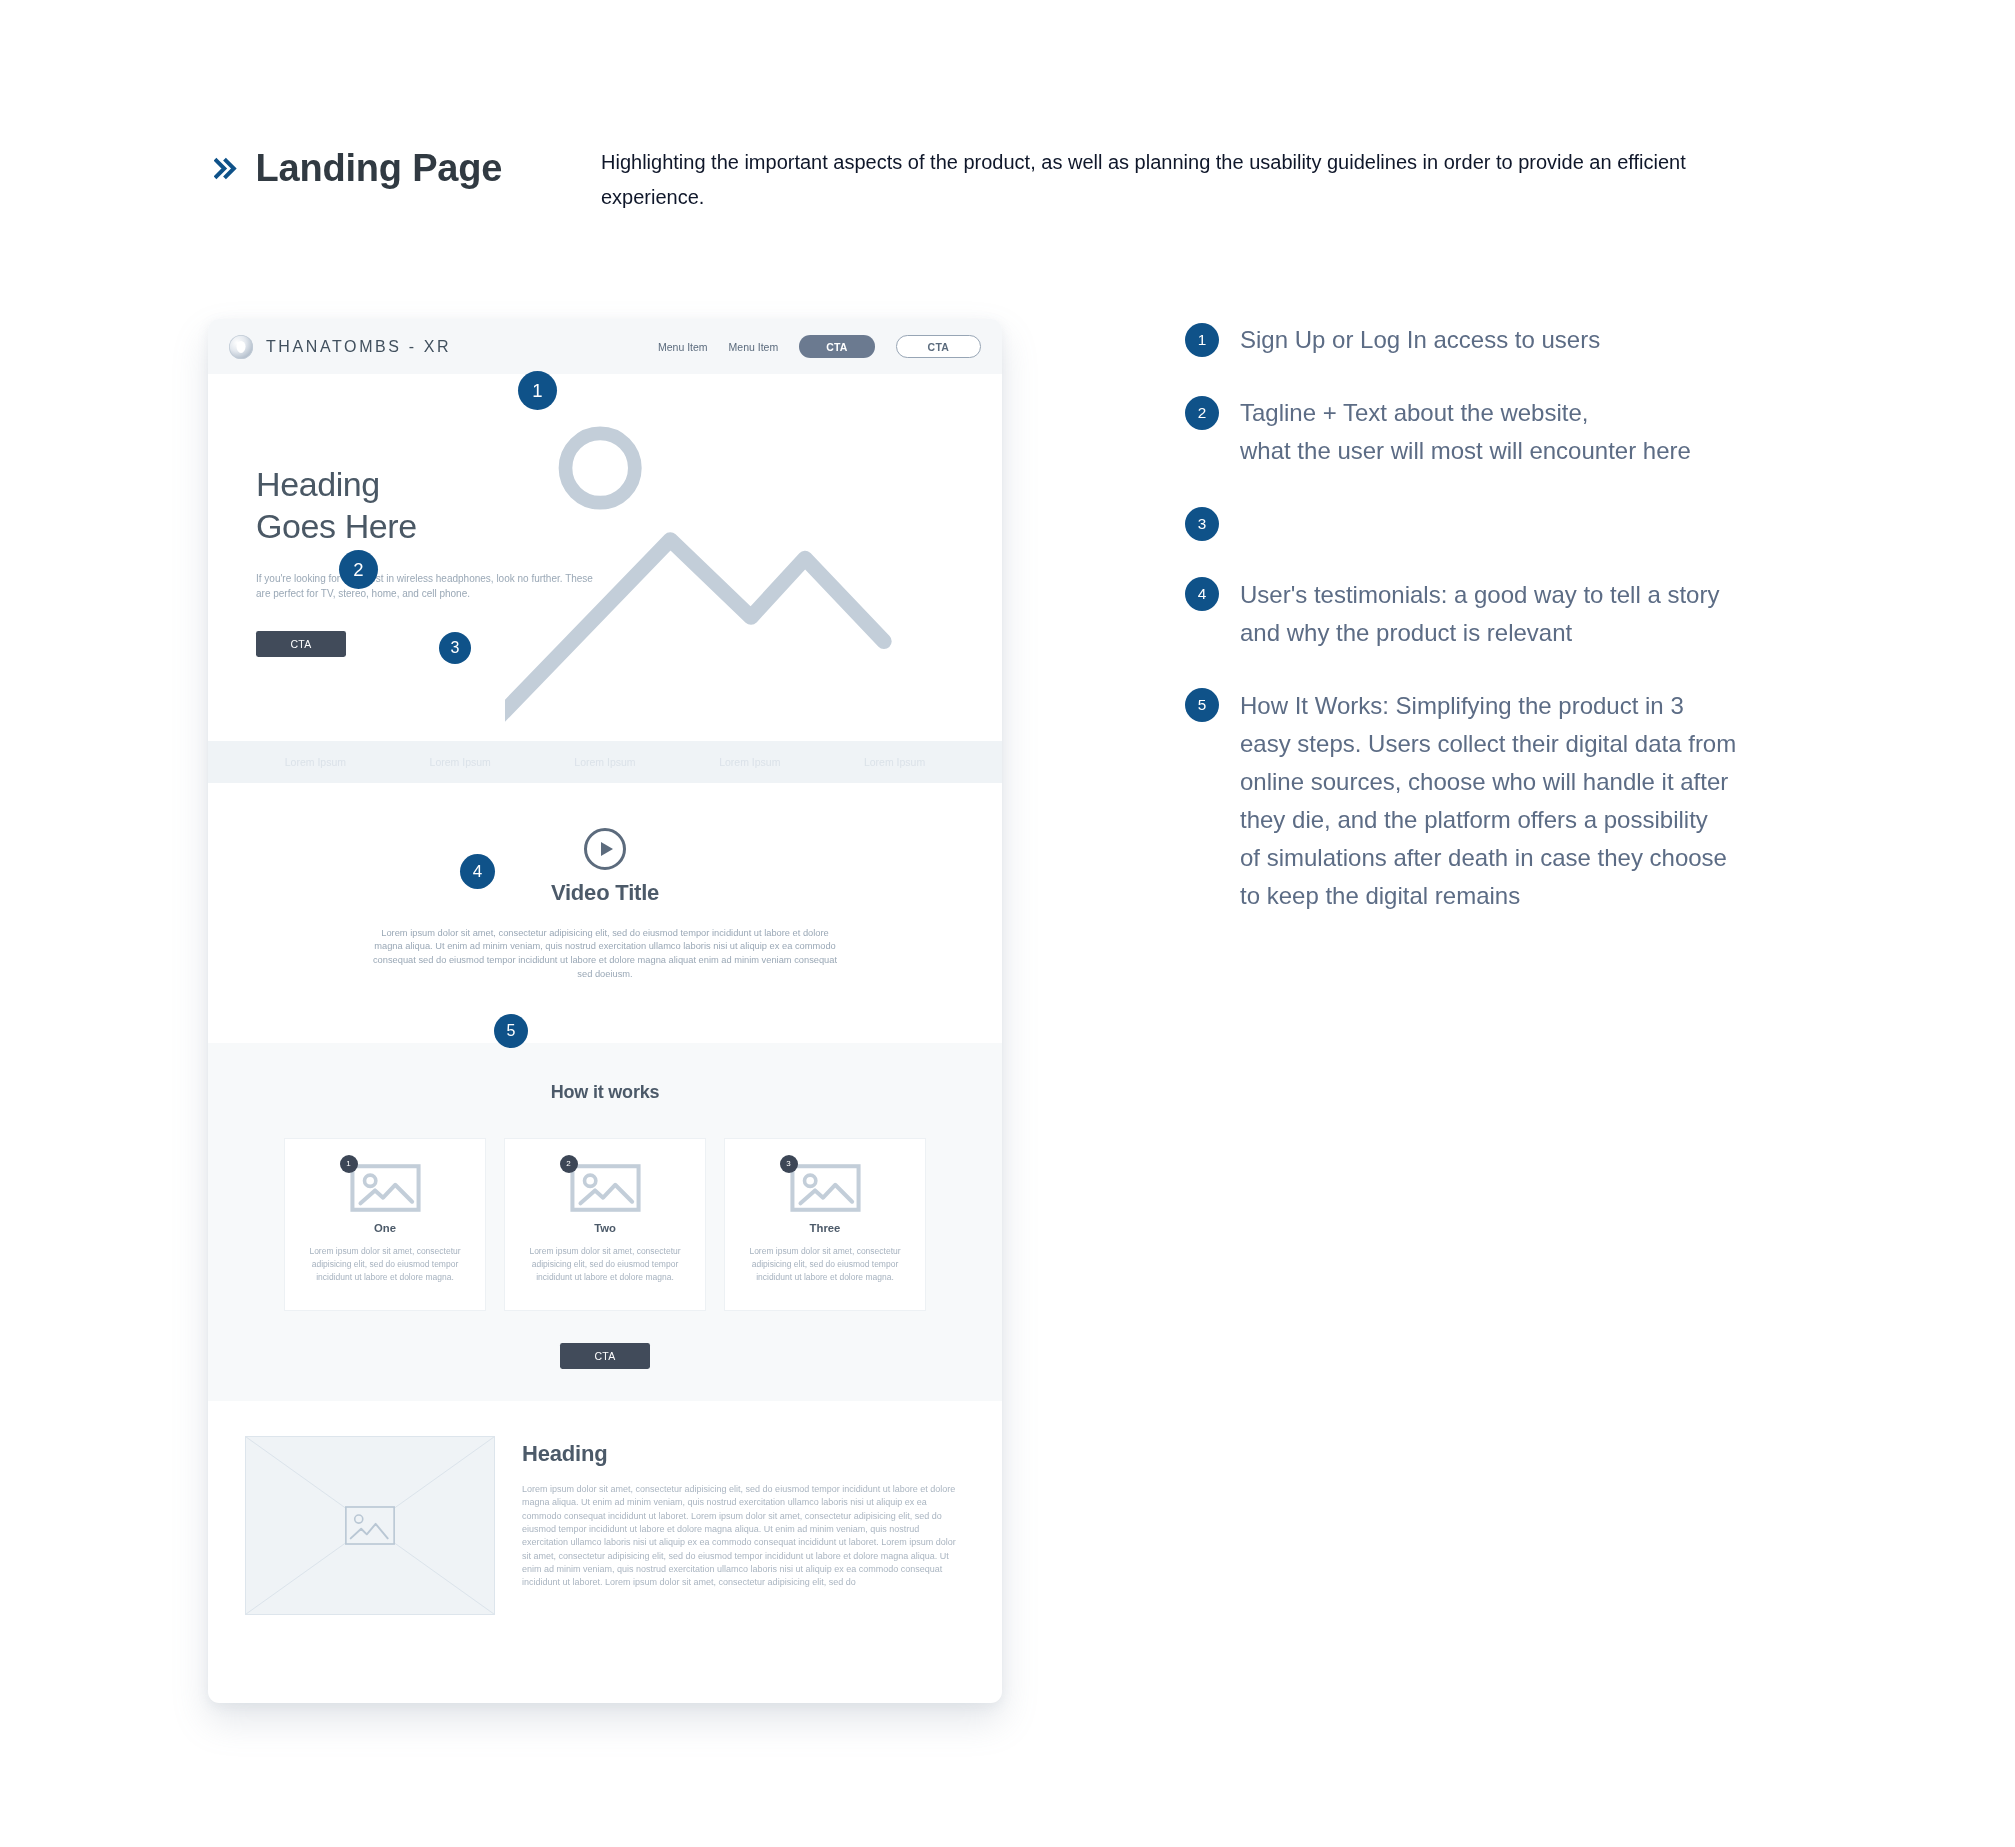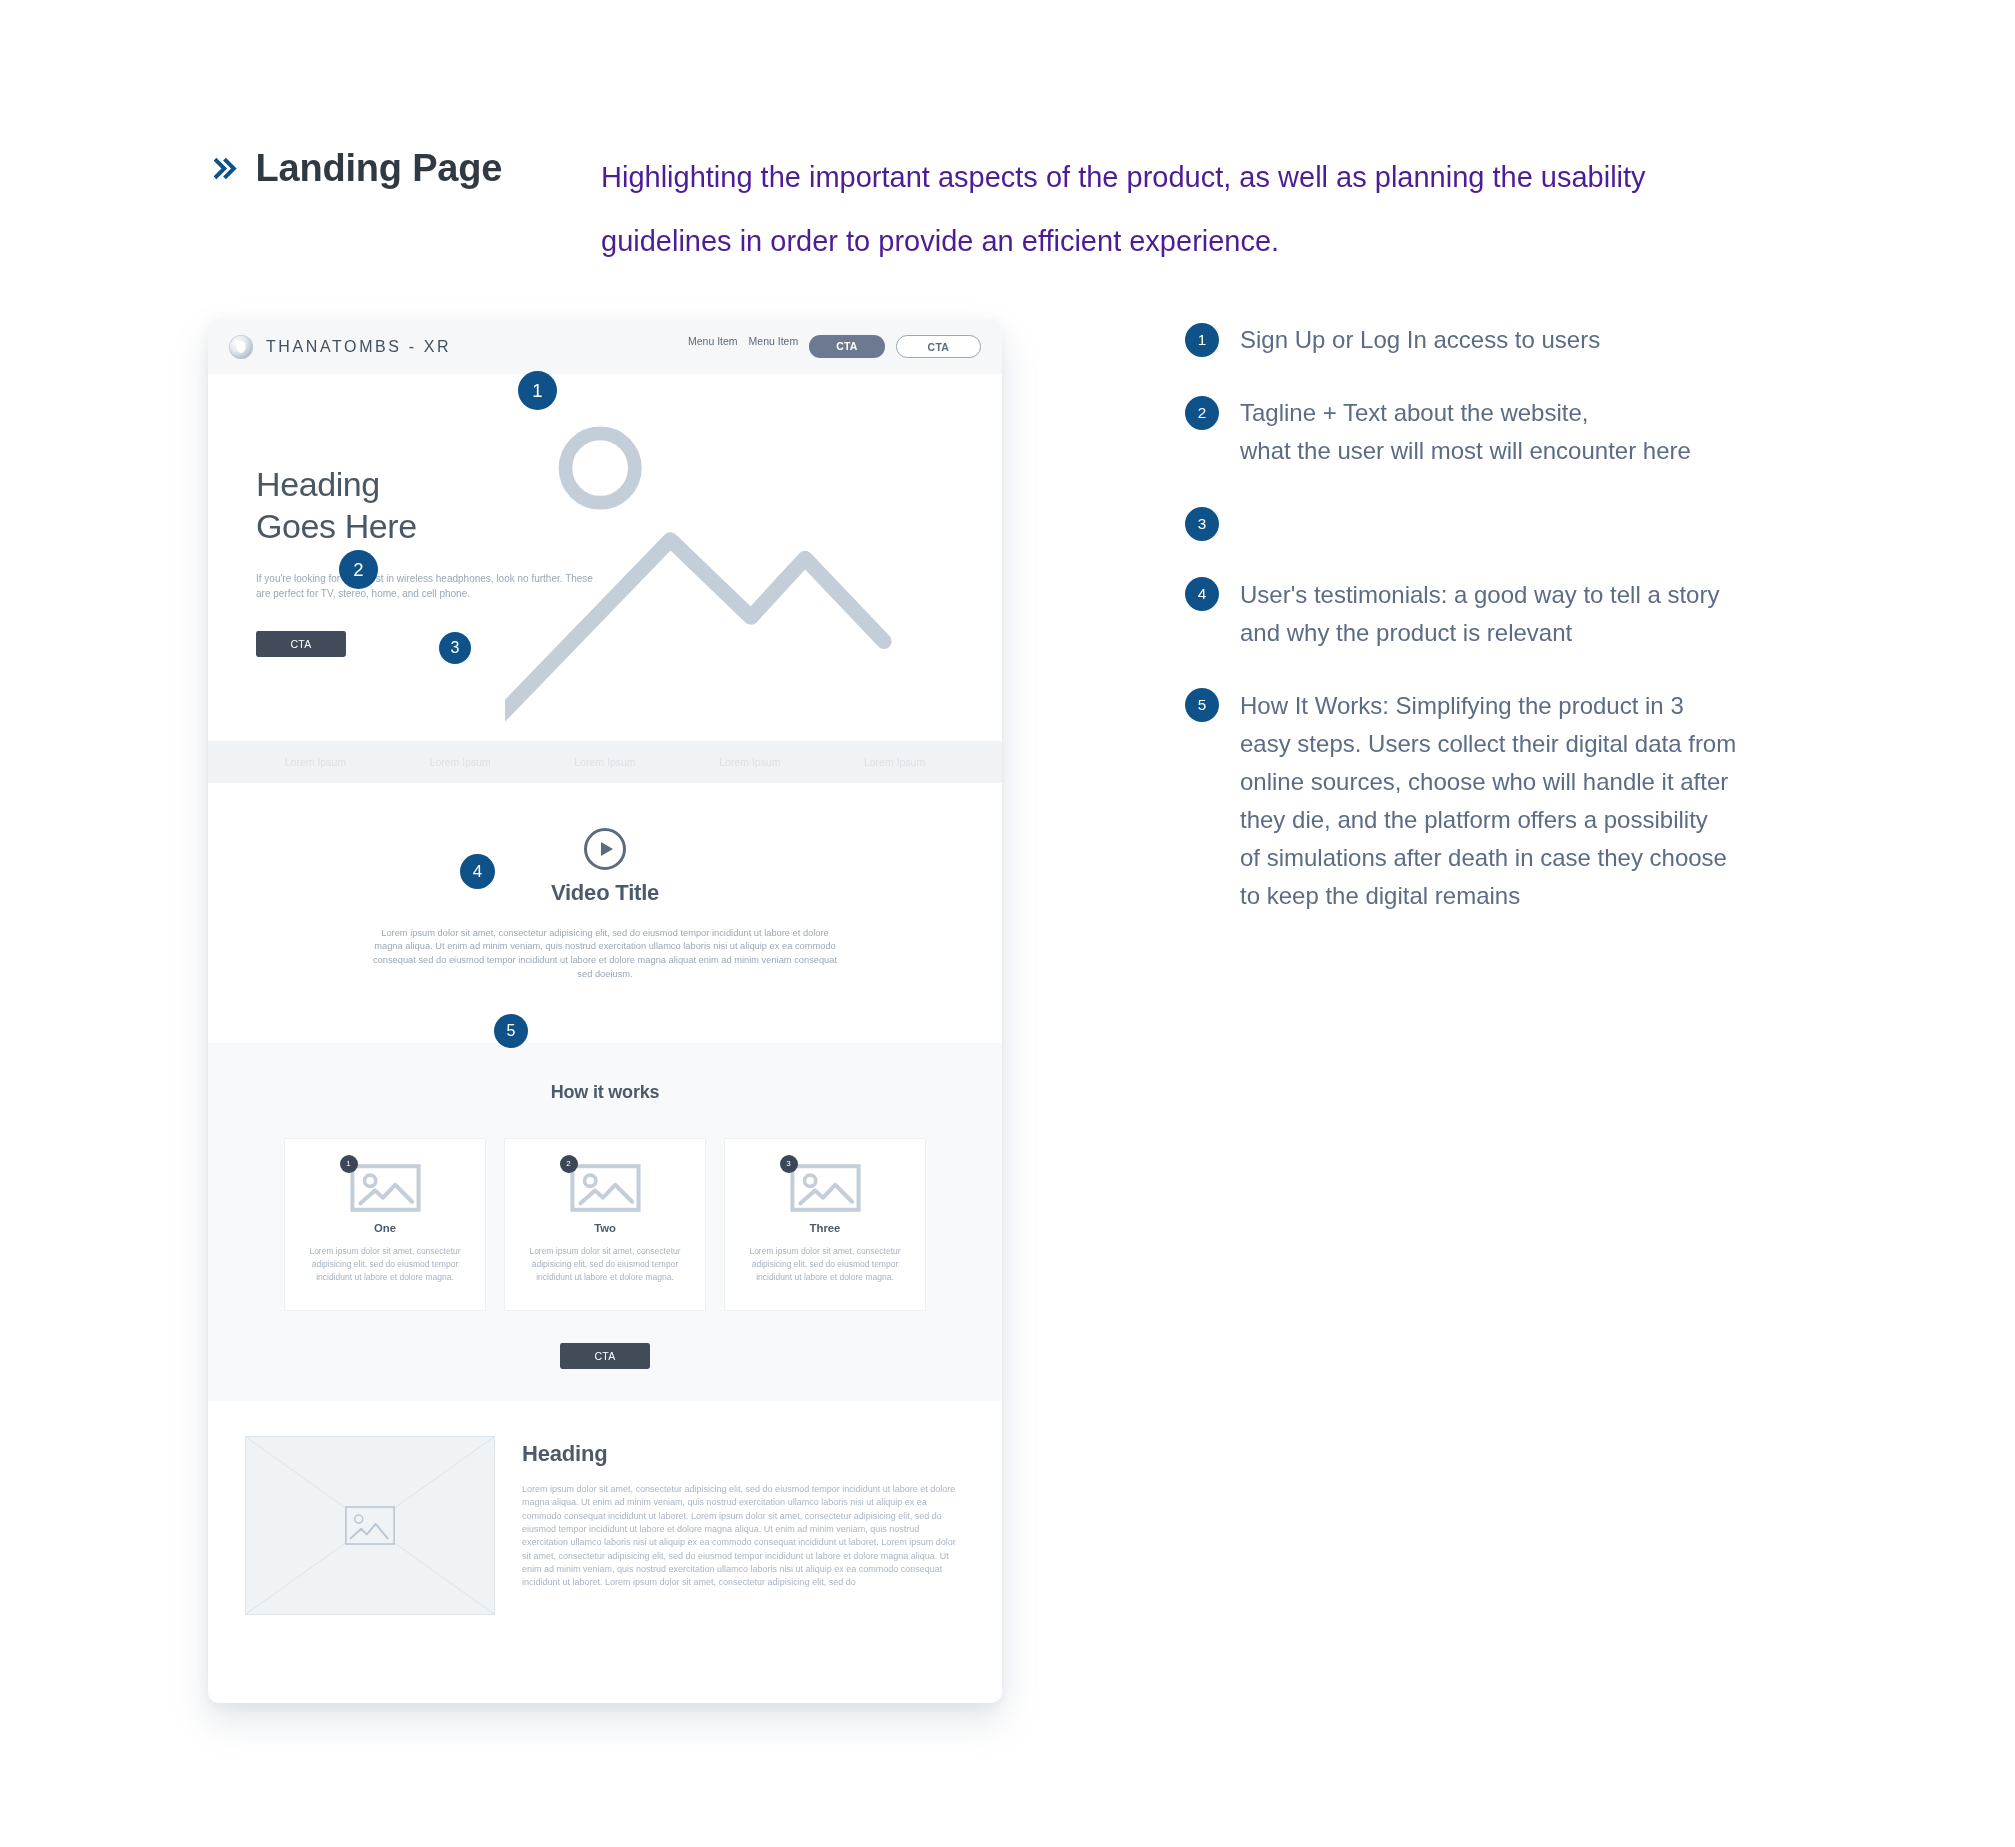--- a/index.html
+++ b/index.html
@@ -33,23 +33,23 @@
     font-size: 38px;
     font-weight: bold;
     color: #313a42;
     letter-spacing: -0.2px;
     white-space: nowrap;
   }
   .page-desc {
     position: absolute;
     left: 601px; top: 145px;
     width: 1145px;
-    font-size: 29px;
-    line-height: 64px;
-    color: #4c1d95;
+    font-size: 20px;
+    line-height: 35px;
+    color: #0f172a;
     font-weight: 400;
   }
 
   
   .wire-card {
     position: absolute;
     left: 208px; top: 319px;
     width: 794px;
     height: 1384px;
     background: #ffffff;
@@ -84,22 +84,22 @@
   }
   .wf-logo-text {
     font-size: 16px;
     letter-spacing: 2.6px;
     font-weight: 500;
     color: #41505e;
   }
   .wf-nav-right {
     margin-left: auto;
     display: flex;
-    align-items: flex-start;
-    gap: 11px;
+    align-items: center;
+    gap: 21px;
   }
   .wf-menu-item {
     font-size: 10.5px;
     color: #5b6b7d;
   }
   .wf-cta-solid {
     background: #6b7a90;
     color: #ffffff;
     font-size: 10.5px;
     font-weight: bold;

